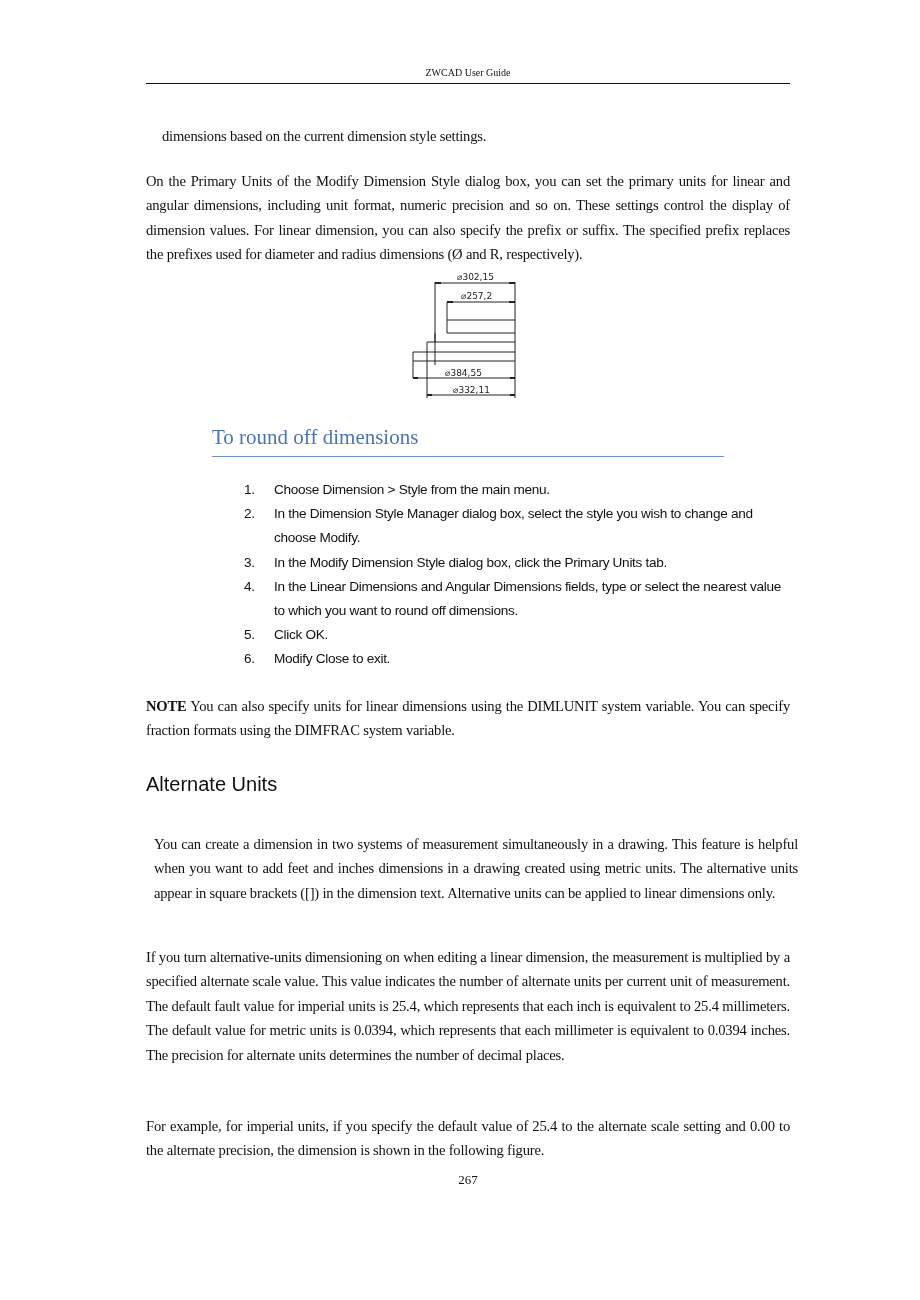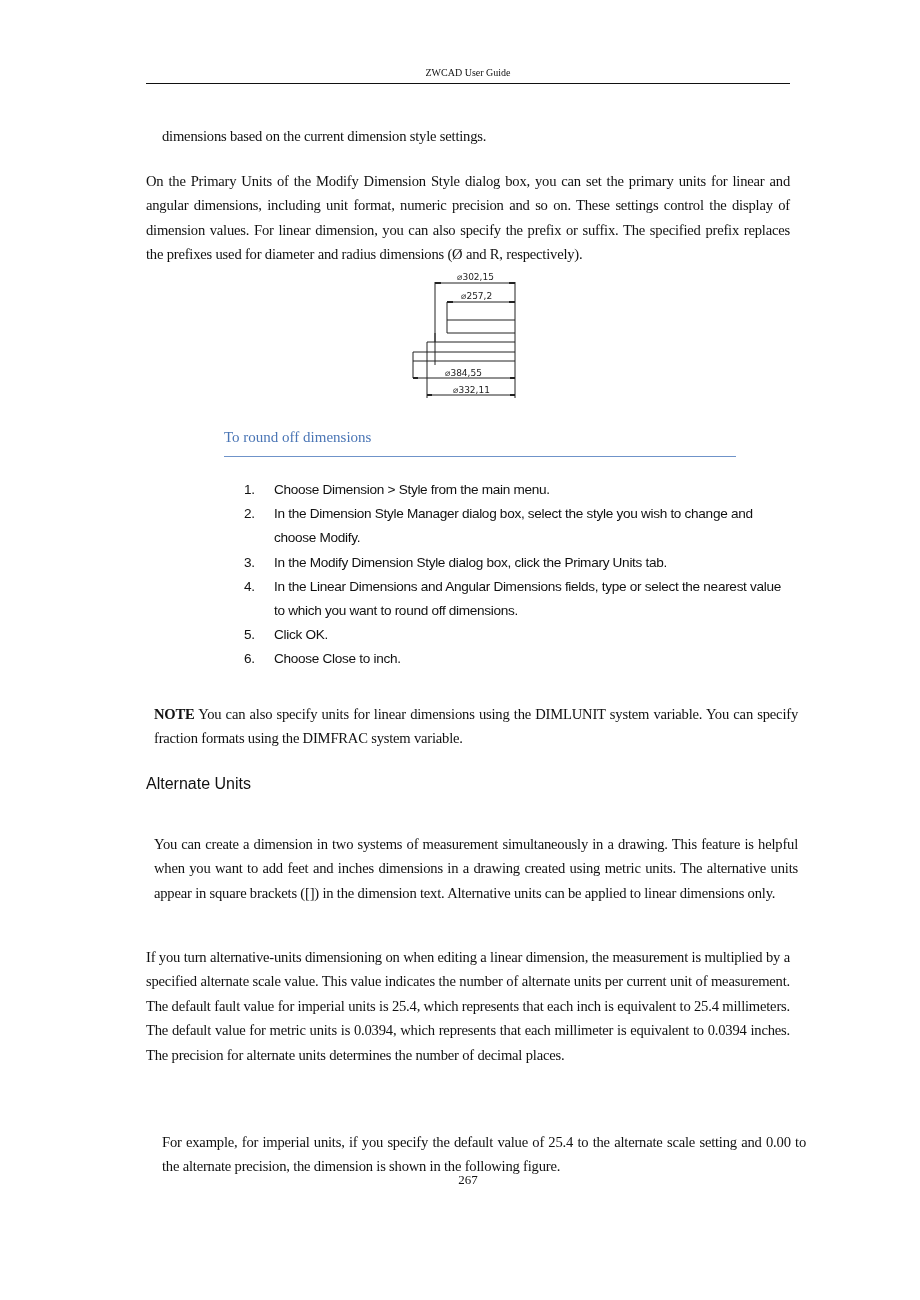--- a/index.html
+++ b/index.html
@@ -4,28 +4,28 @@
 <style>
   html, body { margin: 0; padding: 0; background: #ffffff; }
   body { width: 920px; height: 1300px; position: relative; overflow: hidden;
          font-family: "Liberation Serif", serif; color: #111; }
   .page-header { position: absolute; left: 146px; width: 644px; top: 64px; height: 19px;
                  border-bottom: 1.5px solid #111; text-align: center; font-size: 10px; line-height: 18px; }
   .para { position: absolute; left: 146px; width: 644px; font-size: 14.6px; line-height: 24.4px;
           text-align: justify; letter-spacing: -0.2px; }
   .para b { font-weight: bold; }
   .figure { position: absolute; left: 405px; top: 270px; width: 120px; height: 132px; text-align: center; }
-  .proc-heading { position: absolute; left: 224px; width: 512px; top: 426px; height: 30px;
-                  border-bottom: 1.5px solid #6f93c9; color: #4a75b5; font-size: 15px; line-height: 22px; }
+  .proc-heading { position: absolute; left: 212px; width: 512px; top: 426px; height: 30px;
+                  border-bottom: 1.5px solid #6f93c9; color: #4a75b5; font-size: 21px; line-height: 22px; }
   .steps { position: absolute; left: 244px; top: 478px; width: 548px; margin: 0; padding: 0; list-style: none;
            font-family: "Liberation Sans", sans-serif; font-size: 13.6px; line-height: 24.2px; letter-spacing: -0.3px; }
   .steps li { position: relative; padding-left: 30px; }
   .steps .num { position: absolute; left: 0; top: 0; }
   .section-heading { position: absolute; left: 146px; top: 772px; font-family: "Liberation Sans", sans-serif;
-                     font-size: 16px; line-height: 24px; }
+                     font-size: 20px; line-height: 24px; }
   .page-number { position: absolute; left: 0; width: 936px; top: 1172px; text-align: center; font-size: 13px; }
 </style>
 </head>
 <body>
 
 <div class="page-header">
   <span>ZWCAD User Guide</span>
 </div>
 
 <p class="para" style="top:108px;margin:16px;">dimensions based on the current dimension style settings.</p>
@@ -76,26 +76,26 @@
 </div>
 
 <div class="proc-heading">To round off dimensions</div>
 
 <ul class="steps">
   <li><span class="num">1.</span><span>Choose Dimension &gt; Style from the main menu.</span></li>
   <li><span class="num">2.</span><span>In the Dimension Style Manager dialog box, select the style you wish to change and choose Modify.</span></li>
   <li><span class="num">3.</span><span>In the Modify Dimension Style dialog box, click the Primary Units tab.</span></li>
   <li><span class="num">4.</span><span>In the Linear Dimensions and Angular Dimensions fields, type or select the nearest value to which you want to round off dimensions.</span></li>
   <li><span class="num">5.</span><span>Click OK.</span></li>
-  <li><span class="num">6.</span><span>Choose Close to inch.</span></li>
+  <li><span class="num">6.</span><span>Modify Close to exit.</span></li>
 </ul>
 
-<p class="para" style="top:694px;margin:8px;"><b>NOTE</b><span> You can also specify units for linear dimensions using the DIMLUNIT system variable. You can specify fraction formats using the DIMFRAC system variable.</span></p>
+<p class="para" style="top:694px;margin:0;"><b>NOTE</b><span> You can also specify units for linear dimensions using the DIMLUNIT system variable. You can specify fraction formats using the DIMFRAC system variable.</span></p>
 
 <div class="section-heading">Alternate Units</div>
 
 <p class="para" style="top:824px;margin:8px;">You can create a dimension in two systems of measurement simultaneously in a drawing. This feature is helpful when you want to add feet and inches dimensions in a drawing created using metric units. The alternative units appear in square brackets ([]) in the dimension text. Alternative units can be applied to linear dimensions only.</p>
 
 <p class="para" style="top:945px;margin:0;">If you turn alternative-units dimensioning on when editing a linear dimension, the measurement is multiplied by a specified alternate scale value. This value indicates the number of alternate units per current unit of measurement. The default fault value for imperial units is 25.4, which represents that each inch is equivalent to 25.4 millimeters. The default value for metric units is 0.0394, which represents that each millimeter is equivalent to 0.0394 inches. The precision for alternate units determines the number of decimal places.</p>
 
-<p class="para" style="top:1114px;margin:16px;">For example, for imperial units, if you specify the default value of 25.4 to the alternate scale setting and 0.00 to the alternate precision, the dimension is shown in the following figure.</p>
+<p class="para" style="top:1114px;margin:0;">For example, for imperial units, if you specify the default value of 25.4 to the alternate scale setting and 0.00 to the alternate precision, the dimension is shown in the following figure.</p>
 
 <div class="page-number">267</div>
 
 </body></html>

